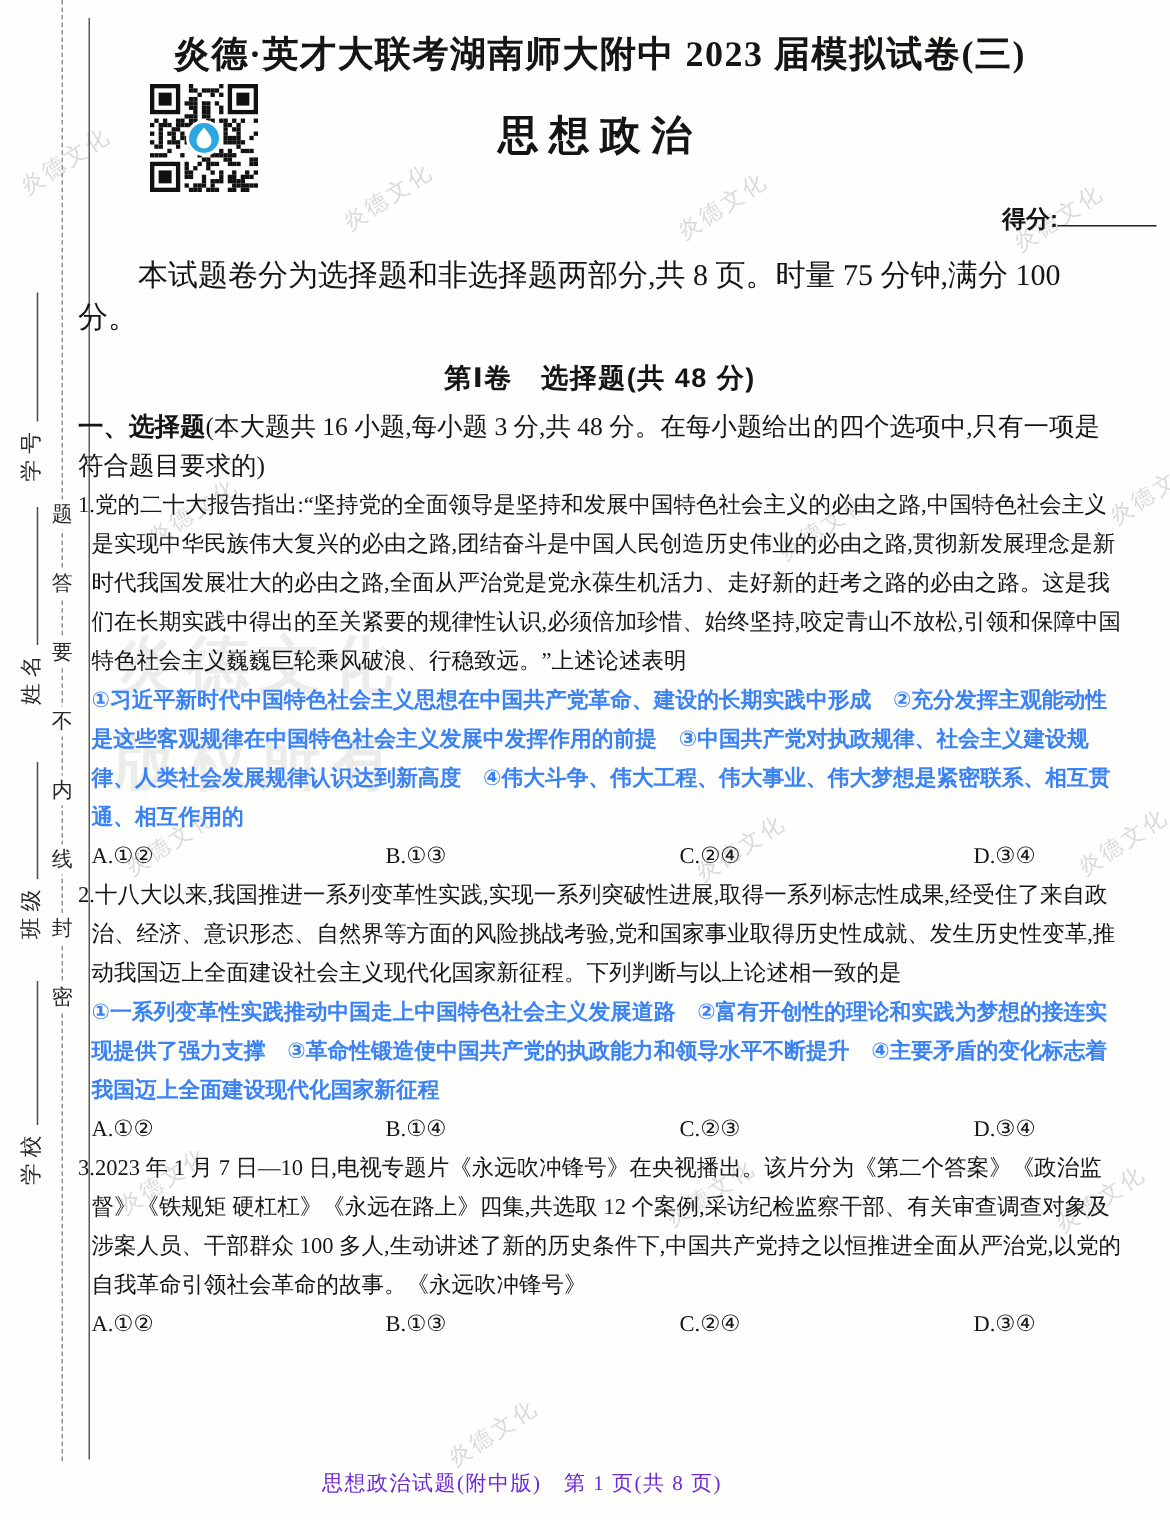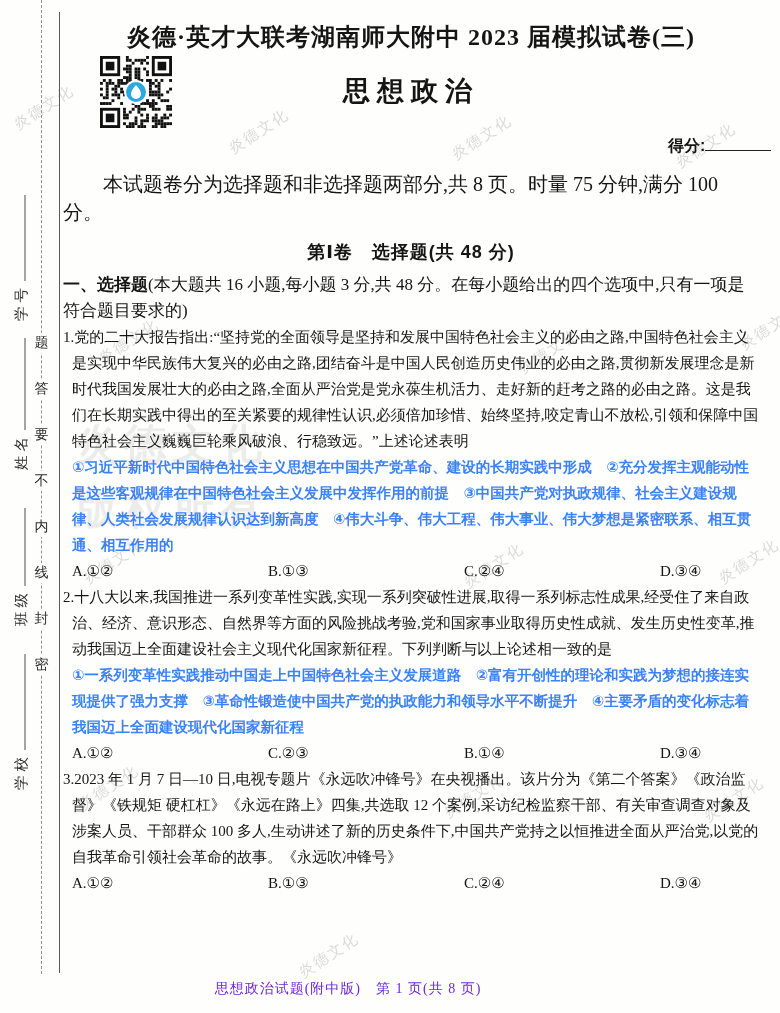--- a/index.html
+++ b/index.html
@@ -31,21 +31,21 @@
   .vfield{
     position:absolute;left:21px;
     transform:translate(-50%,-50%) rotate(-90deg);
     white-space:nowrap;font-size:14.5px;letter-spacing:4px;color:#2a2a2a;
   }
   .vfield .blank{display:inline-block;border-bottom:1px solid #4a4a4a;height:4px;margin-left:3px;vertical-align:baseline}
   .vf-1{top:258px}.vf-2{top:404px}.vf-3{top:567px}.vf-4{top:722px}
   .vf-1 .blank{width:86px}.vf-2 .blank{width:92px}.vf-3 .blank{width:78px}.vf-4 .blank{width:96px}
   
   .qr{position:absolute;left:100px;top:56px;width:72px;height:72px}
-  .content{position:absolute;left:63px;top:0;width:696px}
+  .content{position:absolute;left:52px;top:0;width:696px}
   .page-title{
     margin:0;padding-top:20px;text-align:center;
     font-size:24px;font-weight:bold;letter-spacing:1px;line-height:34px;
   }
   .subject{
     margin:20px 0 0;text-align:center;font-size:27px;font-weight:bold;
     letter-spacing:7px;line-height:38px;
     font-family:Liberation Mono, monospace;
   }
   .score{
@@ -362,22 +362,22 @@
     <span class="opt">A.①②</span>
     <span class="opt">B.①③</span>
     <span class="opt">C.②④</span>
     <span class="opt">D.③④</span>
   </div>
 
   <p class="question"><span>2.</span><span>十八大以来,我国推进一系列变革性实践,实现一系列突破性进展,取得一系列标志性成果,经受住了来自政治、经济、意识形态、自然界等方面的风险挑战考验,党和国家事业取得历史性成就、发生历史性变革,推动我国迈上全面建设社会主义现代化国家新征程。下列判断与以上论述相一致的是</span></p>
   <p class="choices">①一系列变革性实践推动中国走上中国特色社会主义发展道路　②富有开创性的理论和实践为梦想的接连实现提供了强力支撑　③革命性锻造使中国共产党的执政能力和领导水平不断提升　④主要矛盾的变化标志着我国迈上全面建设现代化国家新征程</p>
   <div class="options">
     <span class="opt">A.①②</span>
+    <span class="opt">B.①④</span>
     <span class="opt">C.②③</span>
-    <span class="opt">B.①④</span>
     <span class="opt">D.③④</span>
   </div>
 
   <p class="question"><span>3.</span><span>2023 年 1 月 7 日—10 日,电视专题片《永远吹冲锋号》在央视播出。该片分为《第二个答案》《政治监督》《铁规矩 硬杠杠》《永远在路上》四集,共选取 12 个案例,采访纪检监察干部、有关审查调查对象及涉案人员、干部群众 100 多人,生动讲述了新的历史条件下,中国共产党持之以恒推进全面从严治党,以党的自我革命引领社会革命的故事。《永远吹冲锋号》</span></p>
   <div class="options">
     <span class="opt">A.①②</span>
     <span class="opt">B.①③</span>
     <span class="opt">C.②④</span>
     <span class="opt">D.③④</span>
   </div>

